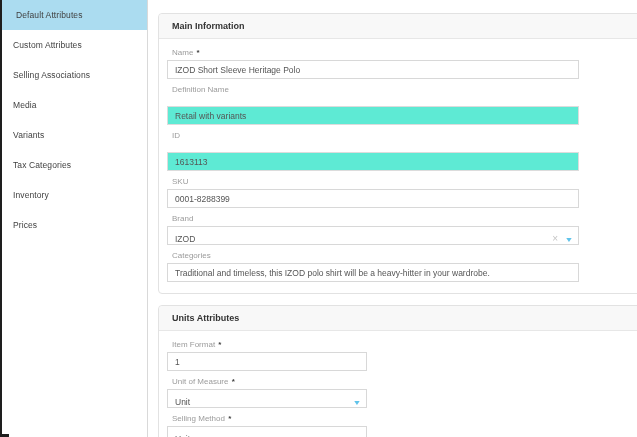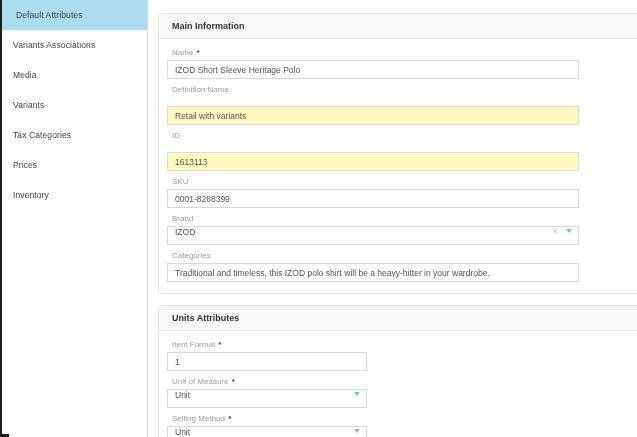--- a/index.html
+++ b/index.html
@@ -43,41 +43,42 @@
   .label { font-size:8px; color:#9b9b9b; margin:0 0 3px 5px; }
   .req { color:#3c3c3c; font-weight:bold; margin-left:1px; }
   .input {
     box-sizing:border-box; height:19px; display:block;
     border:1px solid #d8d8d8; border-radius:0;
     font-size:8.5px; color:#555; padding:0 7px;
     font-family:inherit; background:#fff; outline:none;
   }
   .field.full .input  { width:412px; }
   .field.half .input  { width:200px; }
-  input.input:disabled { background:#fef9c3; border-color:#dcdcdc; color:#555;margin-top:12px; }
+  input.input:disabled { background:#5eead4; border-color:#dcdcdc; color:#555;margin-top:12px; }
 
-  .select { display:flex; align-items:flex-start; cursor:pointer; }
+  .select { display:flex; align-items:flex-end; cursor:pointer; }
   .select .val  { flex:1; overflow:hidden; white-space:nowrap; }
   .select .clear { color:#c5c5c5; font-size:10px; line-height:1; margin-right:9px; cursor:pointer; }
   .select .chev  { color:#5fc3ea; font-size:8px; line-height:1; transform:scaleX(1.35); cursor:pointer; }
 </style>
 </head>
 <body>
 
 <div class="left-edge"></div>
 <div class="bottom-stub"></div>
 
 <aside class="sidebar">
     <div class="sb-item selected">Default Attributes</div>
-    <div class="sb-item">Variants Associations</div>
+    <div class="sb-item">Custom Attributes</div>
+    <div class="sb-item">Selling Associations</div>
     <div class="sb-item">Media</div>
     <div class="sb-item">Variants</div>
     <div class="sb-item">Tax Categories</div>
+    <div class="sb-item">Inventory</div>
     <div class="sb-item">Prices</div>
-    <div class="sb-item">Inventory</div>
   </aside>
 
 <main class="content">
     <section class="card">
       <div class="card-header">Main Information</div>
       <div class="card-body">
         <div class="field full">
           <div class="label"><span>Name</span><span class="req"> *</span></div>
           <input type="text" class="input" value="IZOD Short Sleeve Heritage Polo" style="">
         </div>

